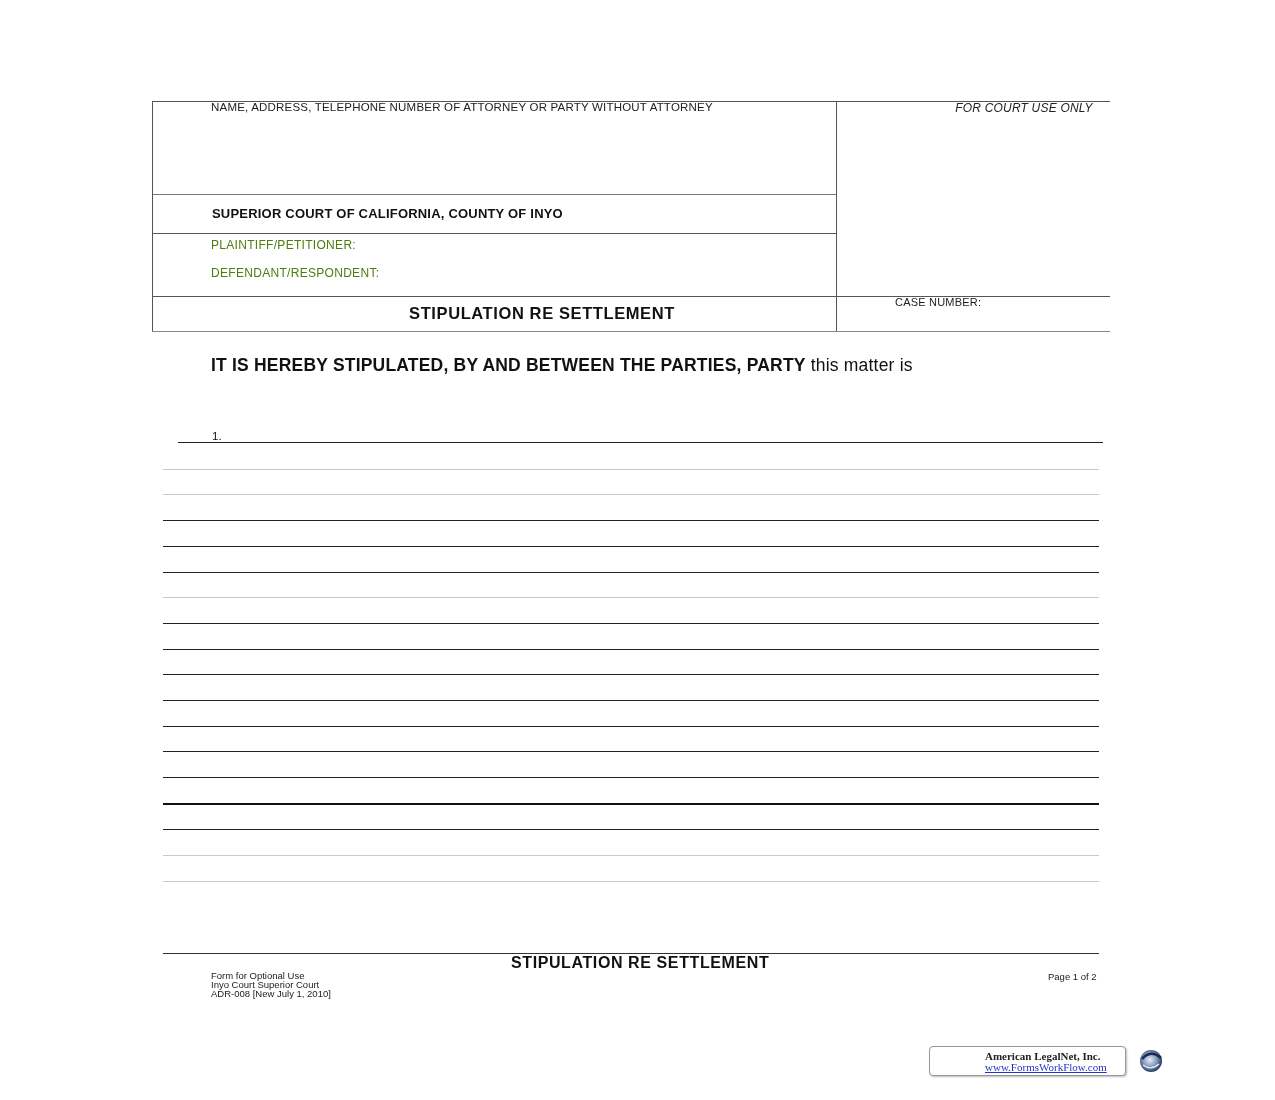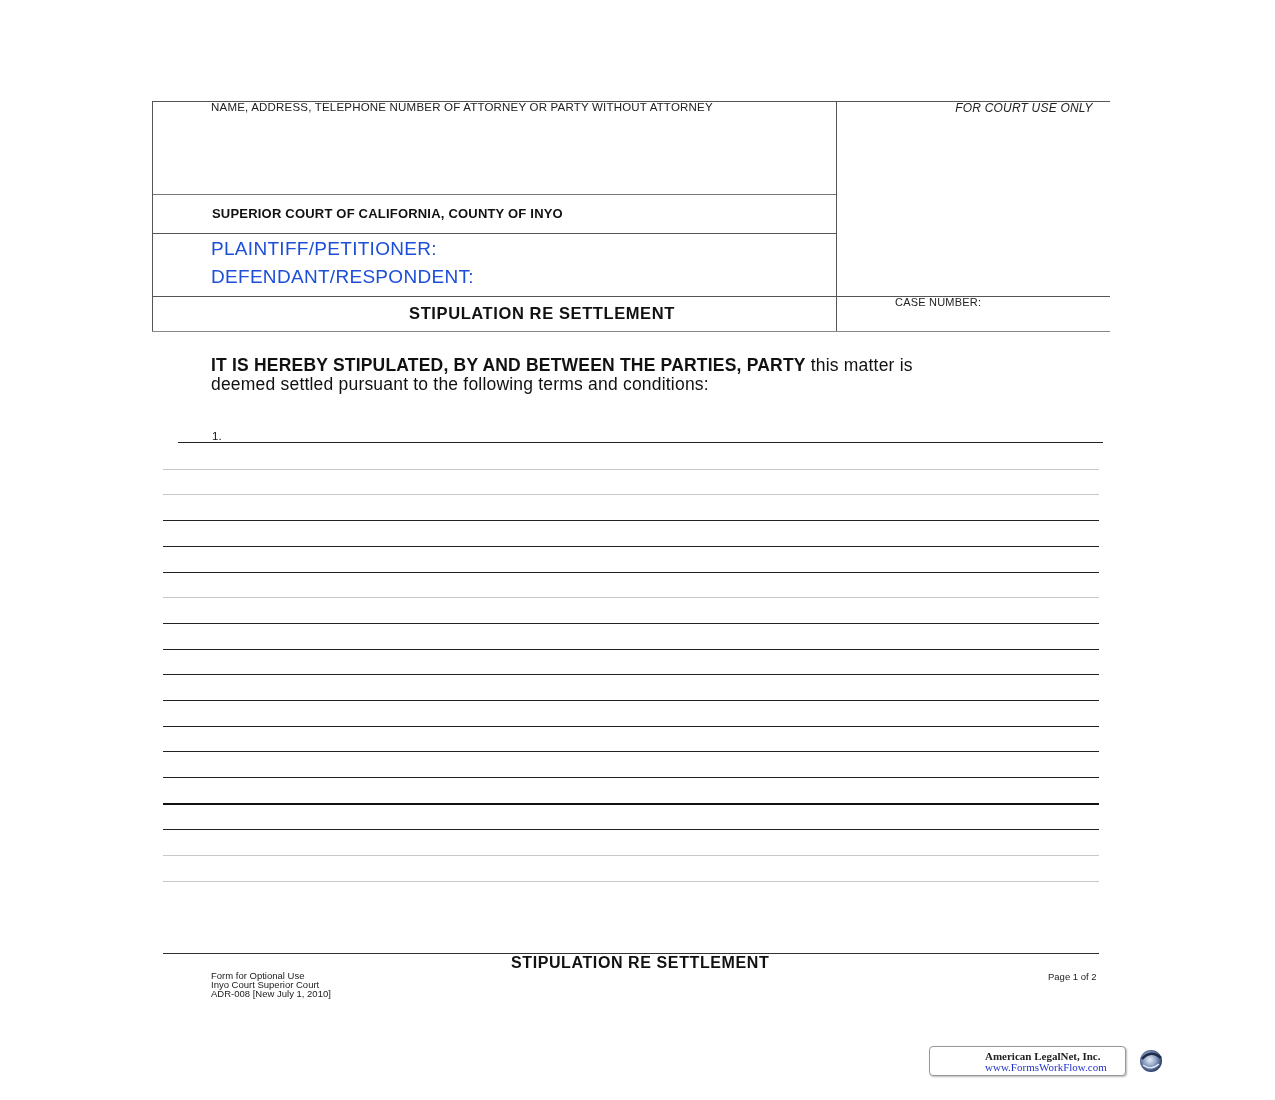--- a/index.html
+++ b/index.html
@@ -2,21 +2,21 @@
 <html><head>
 <meta charset="utf-8">
 <style>
   html, body { margin: 0; padding: 0; background: #ffffff; }
   body { width: 1275px; height: 1100px; position: relative; overflow: hidden;
          font-family: "Liberation Sans", sans-serif; color: #111; }
   .abs { position: absolute; padding-left: 48px; }
   .hline { position: absolute; height: 0; }
   .vline { position: absolute; width: 0; }
   .cap { font-size: 11.5px; letter-spacing: 0.2px; color: #222; }
-  .lbl { font-size: 19px; color: #1d4ed8; letter-spacing: 0.3px; }
+  .lbl { font-size: 12px; color: #4d7c0f; letter-spacing: 0.3px; }
   .bold { font-weight: bold; text-align: right; }
   .rule { position: absolute; left: 163px; width: 936px; height: 0; }
   .rule.dark { border-top: 1.5px solid #222; }
   .rule.light { border-top: 1px solid #c8c8c8; }
   .rule.heavy { border-top: 2px solid #111; }
   .logo-box { position: absolute; left: 929px; top: 1046px; width: 195px; height: 28px;
               border: 1px solid #999; border-radius: 4px; background: #fff;
               box-shadow: 1px 1px 2px #bbb; }
 </style>
 </head>
@@ -47,21 +47,20 @@
   <div class="abs" style="left:425px; top:266px; width:405px; height:18px;"></div>
 
   <div class="abs bold" style="left:152px; top:304px; width:684px; text-align:center; font-size:16.5px; letter-spacing:0.6px;">STIPULATION RE SETTLEMENT</div>
 
   <div class="abs cap" style="left:847px; top:296px; font-size:11px;">CASE NUMBER:</div>
   <div class="abs" style="left:840px; top:310px; width:268px; height:20px;"></div>
 </div>
 
 <div class="abs" style="left:163px; top:356px; font-size:17.5px; line-height:19px; letter-spacing:0.2px;">
   <span class="bold">IT IS HEREBY STIPULATED, BY AND BETWEEN THE PARTIES, PARTY</span><span> this matter is</span><br>
-  <span>deemed settled pursuant to the following terms and conditions:</span>
 </div>
 
 <div>
   <div class="abs" style="left:164px; top:430px; font-size:11.5px;">1.</div>
   <div class="hline" style="left:178px; top:442px; width:925px; border-top:1.5px solid #222;"></div>
   <div id="rules">
       <div class="rule light" style="top: 469px;"></div>
       <div class="rule light" style="top: 494px;"></div>
       <div class="rule dark" style="top: 520px;"></div>
       <div class="rule dark" style="top: 546px;"></div>
@@ -85,21 +84,21 @@
 <div class="abs bold" style="left:463px; top:954px; font-size:16px; letter-spacing:0.6px;">STIPULATION RE SETTLEMENT</div>
 <div class="abs" style="left:163px; top:971px; font-size:9.5px; line-height:9px; color:#222;">
   <div>Form for Optional Use</div>
   <div>Inyo Court Superior Court</div>
   <div>ADR-008 [New July 1, 2010]</div>
 </div>
 <div class="abs" style="left:1000px; top:971px; width:106px; text-align:left; font-size:9.5px; color:#222;">Page 1 of 2</div>
 
 <div class="logo-box">
   <div class="abs" style="left:7px; top:3px; font-family:'Liberation Serif', serif; font-weight:bold; font-size:11px; color:#222;">American LegalNet, Inc.</div>
-  <div class="abs" style="left:7px; top:14px; font-family:'Liberation Serif', serif; font-size:11px; color:#2233cc; ">www.FormsWorkFlow.com</div>
+  <div class="abs" style="left:7px; top:14px; font-family:'Liberation Serif', serif; font-size:11px; color:#2233cc; text-decoration:underline;">www.FormsWorkFlow.com</div>
   <div class="abs" style="left:158px; top:2px; width:30px; height:24px;">
     <svg width="30" height="24" viewBox="0 0 30 24">
       <defs>
         <radialGradient id="g1" cx="45%" cy="45%" r="55%">
           <stop offset="0%" stop-color="#e8eef8"></stop>
           <stop offset="60%" stop-color="#7f93b8"></stop>
           <stop offset="100%" stop-color="#2a3d66"></stop>
         </radialGradient>
       </defs>
       <circle cx="15" cy="12" r="11" fill="url(#g1)"></circle>

